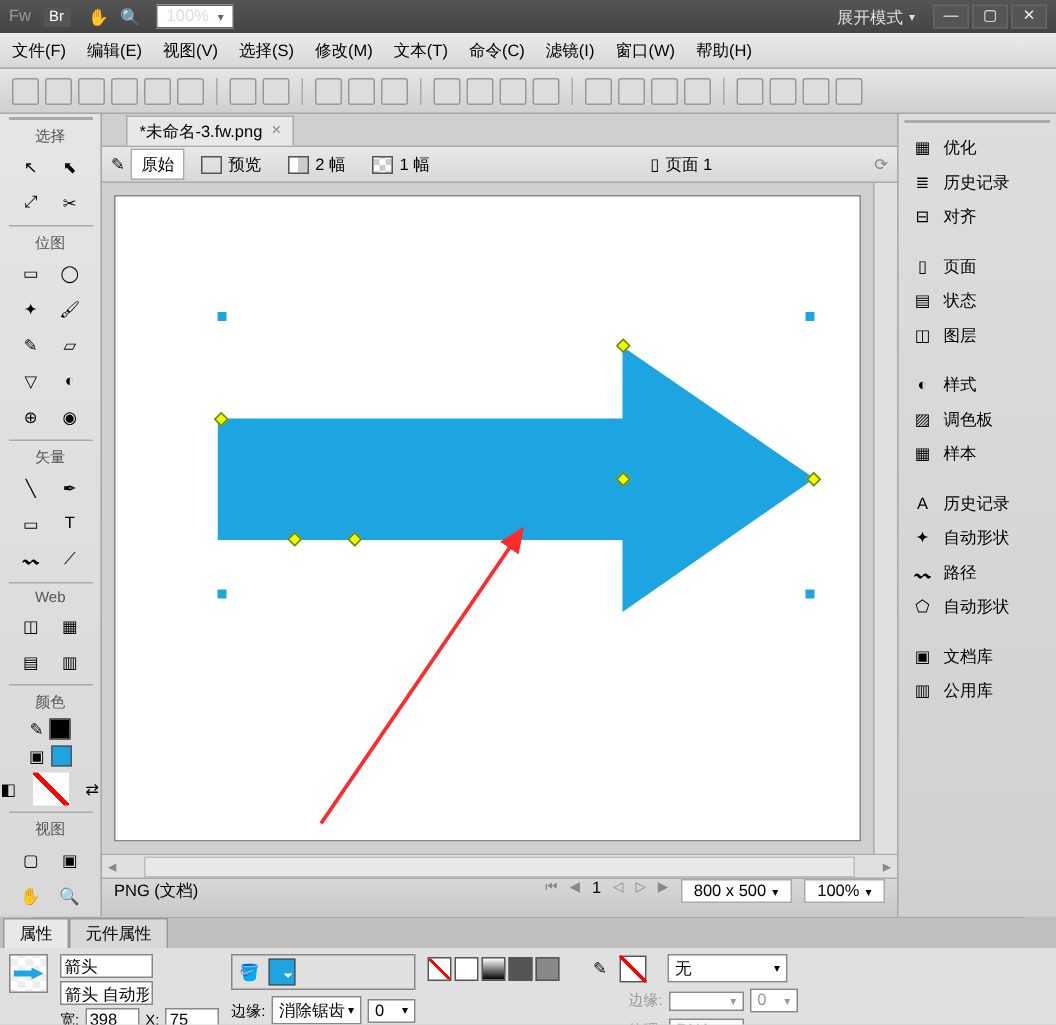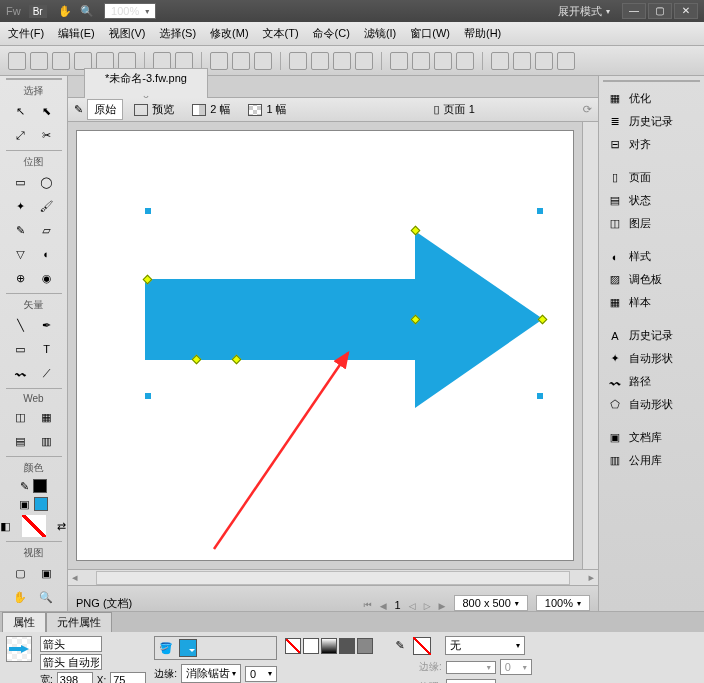--- a/index.html
+++ b/index.html
@@ -21,44 +21,44 @@
 .main-wrap { display: flex; height: 535px; position: relative; }
 .left-tools { width: 68px; background: linear-gradient(#e5e5e5, #d8d8d8); border-right: 1px solid #aaa; display: flex; flex-direction: column; align-items: center; }
 .tool-section-label { font-size: 10px; color: #555; margin: 2px 0; }
 .tool-grid { display: flex; flex-wrap: wrap; width: 56px; gap: 2px; justify-content: center; margin-bottom: 2px; }
 .tool-btn { width: 24px; height: 22px; display: flex; align-items: center; justify-content: center; }
 .tool-sep { width: 56px; height: 1px; background: #aaa; margin: 2px 0; }
 .color-sw { width: 14px; height: 14px; border: 1px solid #555; }
 .color-row { display: flex; gap: 4px; align-items: center; margin: 2px 0; }
 .center-area { flex: 1; display: flex; flex-direction: column; background: #d8d8d8; }
 .doc-tabs { height: 22px; background: #cfcfcf; display: flex; align-items: center; border-bottom: 1px solid #aaa; padding-left: 16px; }
-.doc-tab { background: #e8e8e8; padding: 2px 20px; border: 1px solid #aaa; border-bottom: none; display: flex; align-items: center; gap: 6px; flex-direction: column; }
+.doc-tab { background: #e8e8e8; padding: 2px 8px; border: 1px solid #aaa; border-bottom: none; display: flex; align-items: center; gap: 6px; }
 .doc-tab .close { color: #888; }
 .view-bar { height: 24px; background: linear-gradient(#e8e8e8, #d8d8d8); display: flex; align-items: center; padding: 0 6px; gap: 4px; border-bottom: 1px solid #aaa; }
 .view-bar .vb-btn { padding: 2px 6px; display: flex; align-items: center; gap: 4px; border: 1px solid transparent; }
 .view-bar .vb-btn.active { background: #fff; border: 1px solid #aaa; }
 .view-bar .vb-ic { width: 14px; height: 12px; border: 1px solid #555; }
 .vb-sep { flex: 1; }
 .canvas-wrap { flex: 1; background: #d0d0d0; position: relative; display: flex; }
 .canvas { background: #fff; margin: 8px; flex: 1; position: relative; border: 1px solid #888; }
 .handle { width: 6px; height: 6px; background: #1ca5e0; position: absolute; }
 .nhandle { width: 7px; height: 7px; background: #eaff00; border: 1px solid #6a8500; position: absolute; transform: rotate(45deg); }
 .arrow-shape { position: absolute; left: 68px; top: 100px; }
 .red-arrow { position: absolute; left: 135px; top: 220px; width: 140px; height: 200px; pointer-events: none; }
 .hscroll { height: 16px; background: #e0e0e0; border-top: 1px solid #aaa; display: flex; align-items: center; }
 .hscroll .track { flex: 1; background: #e8e8e8; height: 14px; margin: 0 14px; border: 1px solid #bbb; }
-.status-bar { height: 26px; background: linear-gradient(#d8d8d8, #c8c8c8); display: flex; align-items: flex-end; padding: 0 8px; border-top: 1px solid #aaa; gap: 8px; }
+.status-bar { height: 26px; background: linear-gradient(#d8d8d8, #c8c8c8); display: flex; align-items: flex-start; padding: 0 8px; border-top: 1px solid #aaa; gap: 8px; }
 .status-bar .nav-ic { color: #888; font-size: 9px; }
 .status-bar .dim-box, .status-bar .zoom-box2 { border: 1px solid #aaa; background: #fff; padding: 1px 8px; display: flex; align-items: center; }
 .status-bar .zoom-box2::after, .status-bar .dim-box::after { content: '▾'; font-size: 8px; margin-left: 4px; }
 .right-panels { width: 106px; background: linear-gradient(#ddd, #d0d0d0); border-left: 1px solid #aaa; display: flex; flex-direction: column; padding: 4px; gap: 2px; overflow: hidden; }
 .panel-item { display: flex; align-items: center; gap: 6px; padding: 3px 4px; }
 .panel-ic { width: 16px; height: 14px; display: flex; align-items: center; justify-content: center; }
 .panel-sep { height: 8px; }
-.bottom-panel { height: 72px; background: #d0d0d0; border-top: 1px solid #aaa; display: flex; }
+.bottom-panel { height: 72px; background: #d0d0d0; border-top: 1px solid #aaa; display: flex; border-radius: 27px; }
 .bp-tabs-area { width: 100%; display: flex; flex-direction: column; }
 .bp-tabs { height: 20px; background: #c0c0c0; display: flex; align-items: flex-end; padding-left: 2px; gap: 0; }
 .bp-tab { padding: 2px 10px; background: #d8d8d8; border: 1px solid #999; border-bottom: none; font-size: 11px; }
 .bp-tab.active { background: #e8e8e8; }
 .bp-body { flex: 1; background: #e0e0e0; padding: 4px 6px; display: flex; gap: 8px; align-items: flex-start; }
 .bp-preview { width: 26px; height: 26px; background: repeating-conic-gradient(#eee 0 25%, #fff 0 50%) 0 / 10px 10px; border: 1px solid #888; position: relative; }
 .bp-preview::after { content: ''; position: absolute; left: 2px; top: 8px; width: 20px; height: 8px; background: #1ca5e0; clip-path: polygon(0 25%, 60% 25%, 60% 0, 100% 50%, 60% 100%, 60% 75%, 0 75%); }
 .bp-fields { display: flex; flex-direction: column; gap: 2px; }
 .bp-fields input[type=text] { border: 1px solid #888; background: #fff; padding: 1px 2px; width: 62px; font-size: 11px; }
 .bp-row { display: flex; gap: 4px; align-items: center; }

